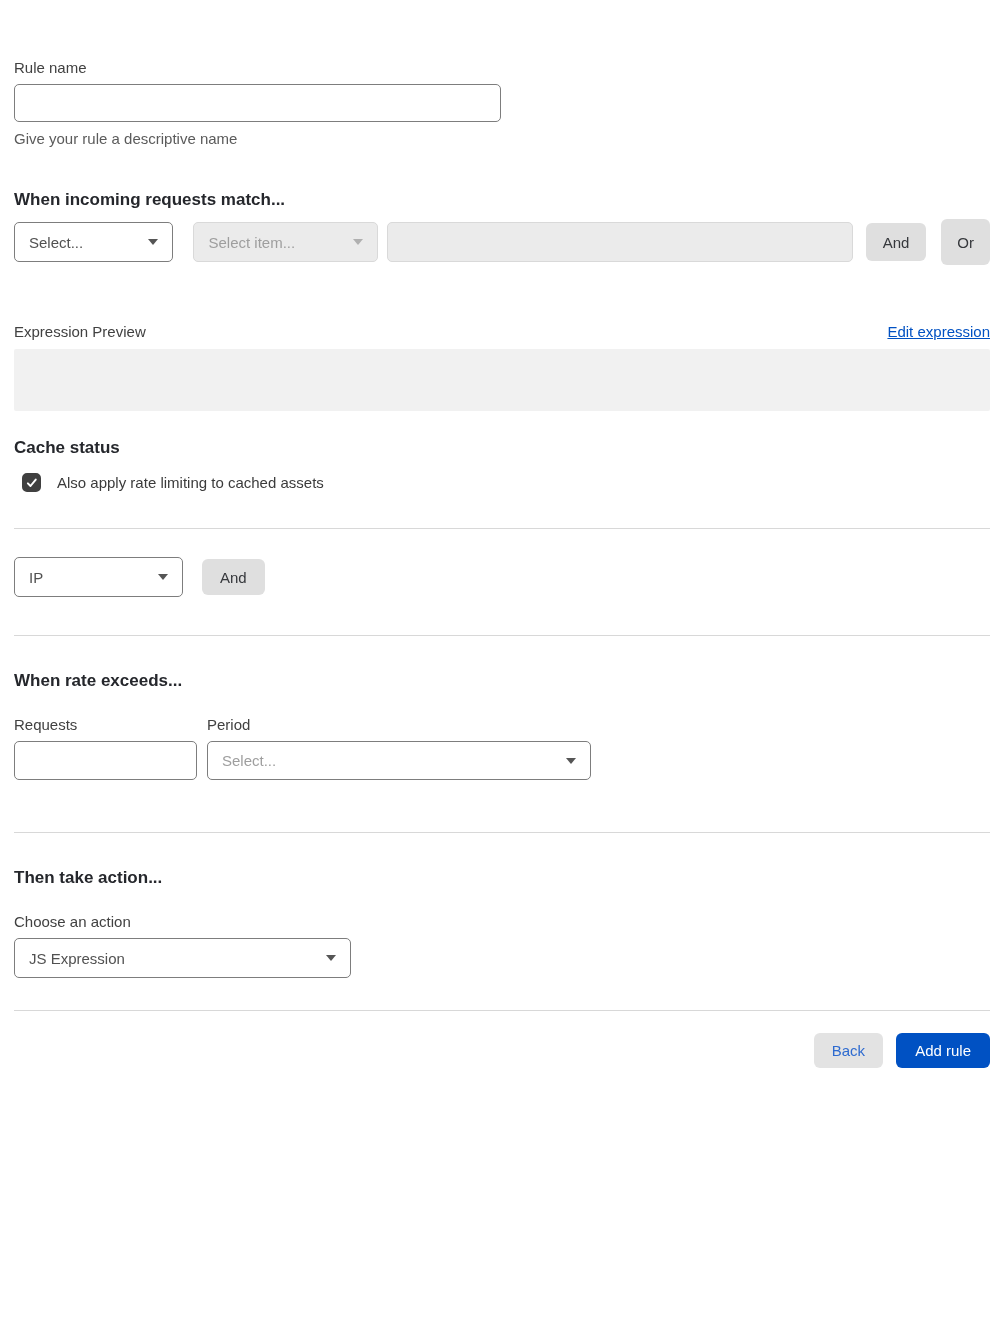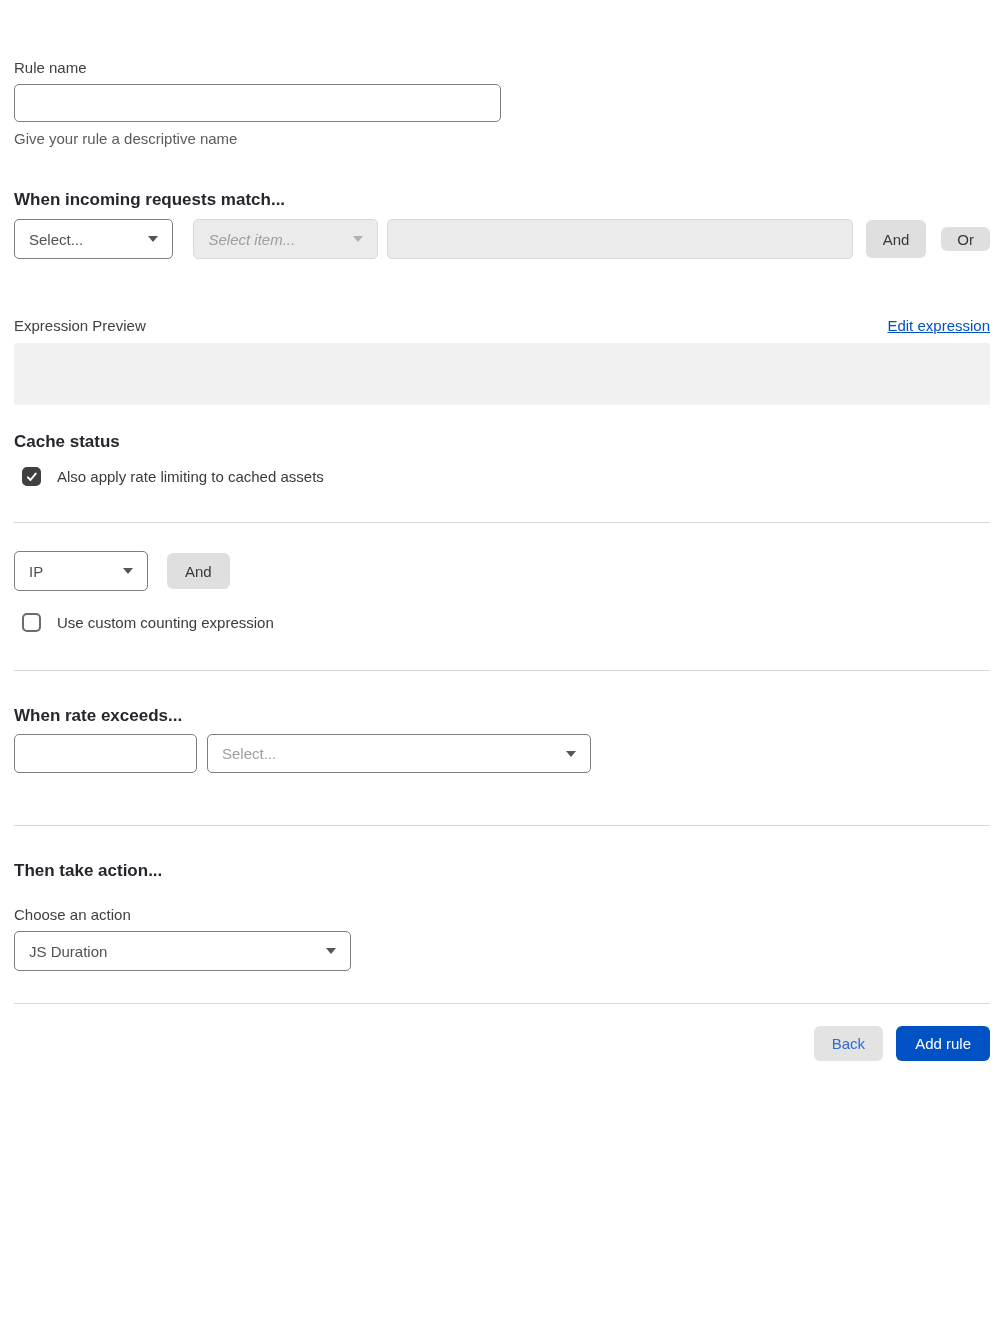--- a/index.html
+++ b/index.html
@@ -51,34 +51,34 @@
     border-top: 6px solid #555;
   }
   .select-box.disabled .caret { border-top-color: #b0b0b0; }
 
   .btn {
     font-family: inherit; font-size: 15px; border: none; border-radius: 6px;
     cursor: pointer; display: inline-flex; align-items: center; justify-content: center;
   }
   .btn-gray { background: #dfdfdf; color: #36383c; }
   .btn-and { height: 38px; padding: 0 17px; }
-  .btn-or  { height: 24px; padding: 0 16px; }
+  .btn-or  { height: 46px; padding: 0 16px; }
 
   
   .rule-name-group { margin-top: 41px; }
   .rule-name-group .text-input { width: 487px; margin-top: 8px; }
 
   
   .match-section { margin-top: 43px; }
   .match-labels { display: flex; margin-top: 23px; }
   .match-labels .lbl-field { width: 176px; }
   .match-labels .lbl-operator { width: 177px; }
   .match-row { display: flex; align-items: center; margin-top: 9px; }
   .sel-field { width: 166px; }
-  .sel-operator { width: 192px; margin-left: 20px; font-style: italic; }
+  .sel-operator { width: 192px; margin-left: 20px; }
   .inp-value { width: 488px; margin-left: 9px; height: 40px; }
   .match-row .btn-and { margin-left: 13px; }
   .match-row .btn-or { margin-left: 15px; }
 
   
   .preview-header {
     margin-top: 58px; display: flex; align-items: baseline;
     justify-content: space-between;
   }
   .edit-link { color: #0051c3; text-decoration: underline; font-size: 15px; cursor: pointer; }
@@ -103,21 +103,21 @@
 
   .divider { border: none; border-top: 1px solid #d8d8d8; width: 976px; }
   .div-1 { margin-top: 36px; }
   .div-2 { margin-top: 38px; }
   .div-3 { margin-top: 52px; }
   .div-4 { margin-top: 32px; }
 
   
   .char-section { margin-top: 28px; }
   .char-row { display: flex; align-items: center; margin-top: 21px; }
-  .sel-characteristic { width: 134px; }
+  .sel-characteristic { width: 169px; }
   .char-row .btn-and { margin-left: 19px; height: 36px; padding: 0 18px; }
   .char-section .checkbox-row { margin-top: 22px; }
 
   
   .rate-section { margin-top: 35px; }
   .rate-labels { display: flex; margin-top: 25px; }
   .rate-labels .lbl-requests { width: 193px; }
   .rate-row { display: flex; align-items: center; margin-top: 8px; }
   .inp-requests { width: 183px; height: 39px; }
   .sel-period { width: 384px; margin-left: 10px; height: 39px; }
@@ -199,48 +199,46 @@
     <hr class="divider div-1">
 
     <div class="char-section">
       <div class="char-row">
         <div class="select-box sel-characteristic">
           <span>IP</span>
           <span class="caret"></span>
         </div>
         <button class="btn btn-gray btn-and">And</button>
       </div>
-      <div class="checkbox-row">
-        <span class="checkbox" data-checked="false">
-          
-        </span>
-        <span class="checkbox-label">Use custom counting expression</span>
-      </div>
     </div>
 
     <hr class="divider div-2">
 
     <div class="rate-section">
       <h2 class="section-heading">When rate exceeds...</h2>
+      <div class="rate-labels">
+        <span class="field-label lbl-requests">Requests</span>
+        <span class="field-label">Period</span>
+      </div>
       <div class="rate-row">
         <input type="text" class="text-input inp-requests" value="" style="">
         <div class="select-box sel-period">
           <span class="placeholder">Select...</span>
           <span class="caret"></span>
         </div>
       </div>
     </div>
 
     <hr class="divider div-3">
 
     <div class="action-section">
       <h2 class="section-heading">Then take action...</h2>
       <label class="field-label">Choose an action</label>
       <div class="select-box sel-action">
-        <span>JS Duration</span>
+        <span>JS Expression</span>
         <span class="caret"></span>
       </div>
     </div>
 
 
     <hr class="divider div-4">
 
     <div class="footer-row">
       <button class="btn btn-back">Back</button>
       <button class="btn btn-add-rule">Add rule</button>

